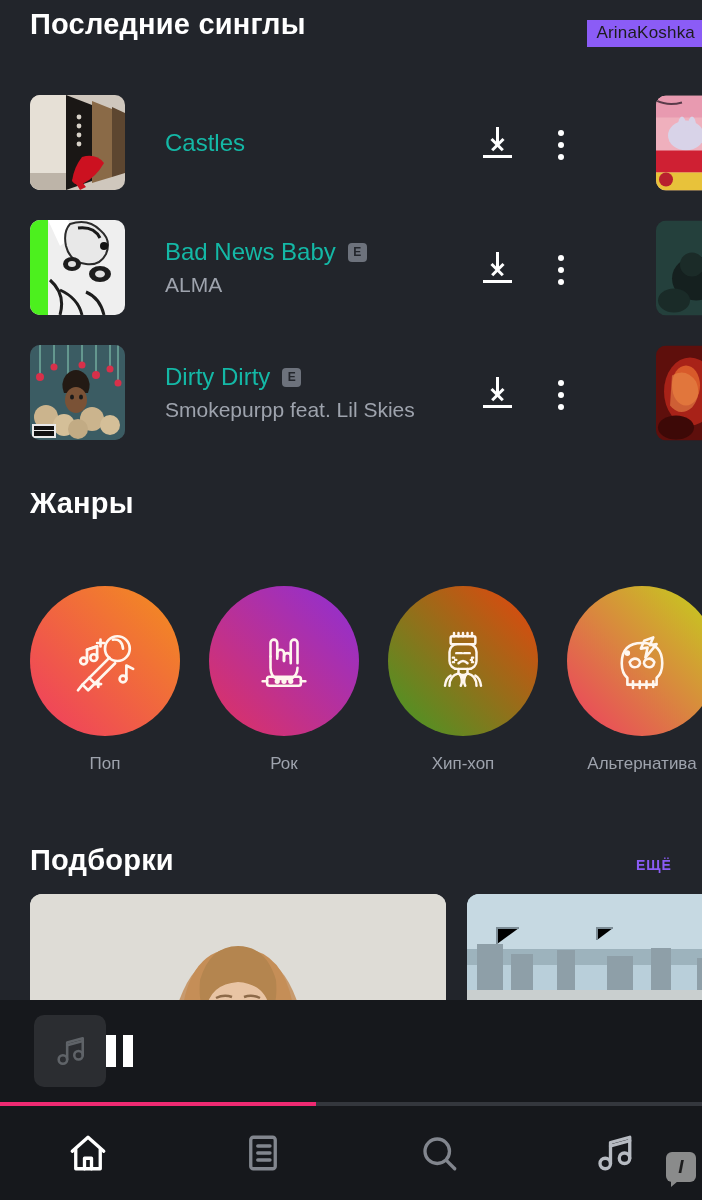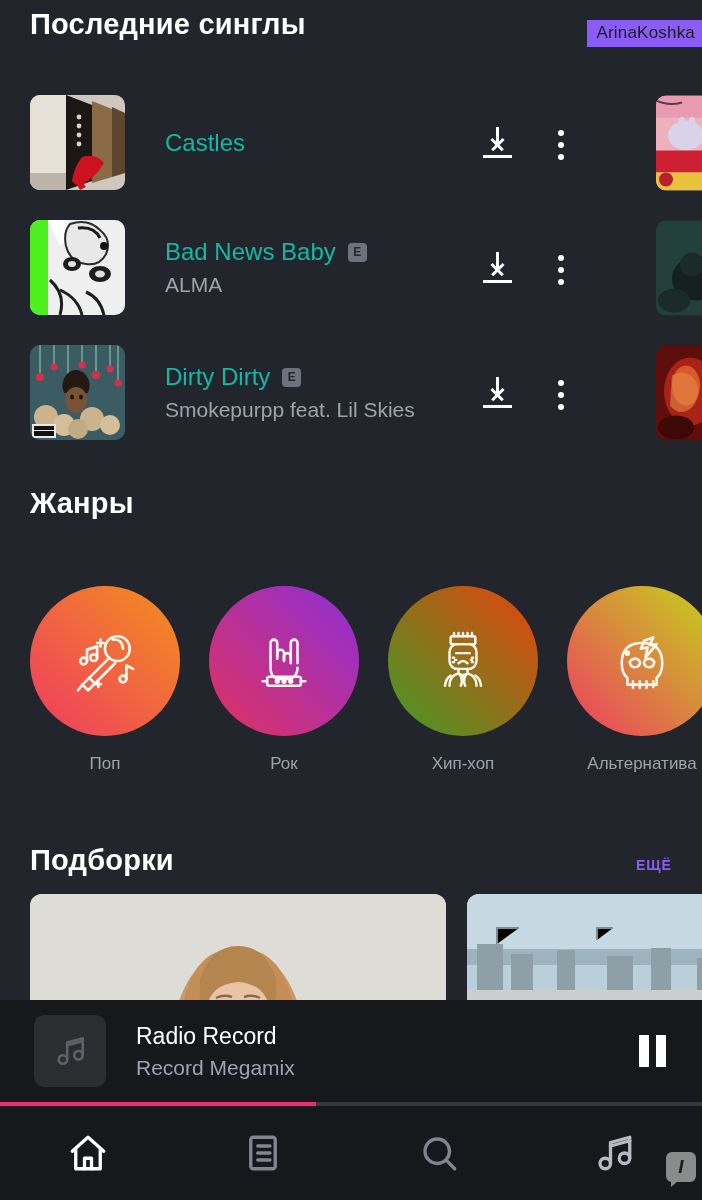--- a/index.html
+++ b/index.html
@@ -467,24 +467,20 @@
   <div id="mini-player">
     <div class="mp-inner">
       <div class="mp-art">
         <svg viewBox="0 0 24 24" fill="none" stroke="#5f6368" stroke-width="1.8" stroke-linecap="round" stroke-linejoin="round">
           <circle cx="7" cy="18" r="3"></circle>
             <circle cx="18" cy="15" r="3"></circle>
           <path d="M10 18 V6 l11 -3 v12"></path>
             <path d="M10 8 l11 -3"></path>
         </svg>
       </div>
-      <div class="mp-meta">
-        <div class="mp-title">Radio Record</div>
-        <div class="mp-sub">Record Megamix</div>
-      </div>
       <div class="mp-pause">
           <i></i>
           <i></i>
         </div>
     </div>
     <div id="mp-progress-track">
       <div id="mp-progress-fill" style="width: 45%;"></div>
     </div>
   </div>
 

